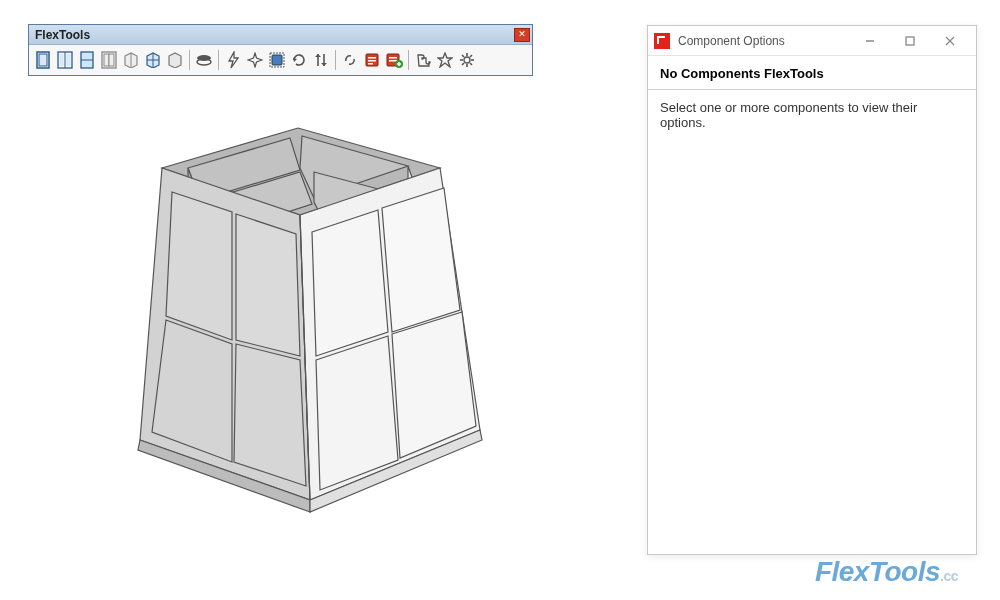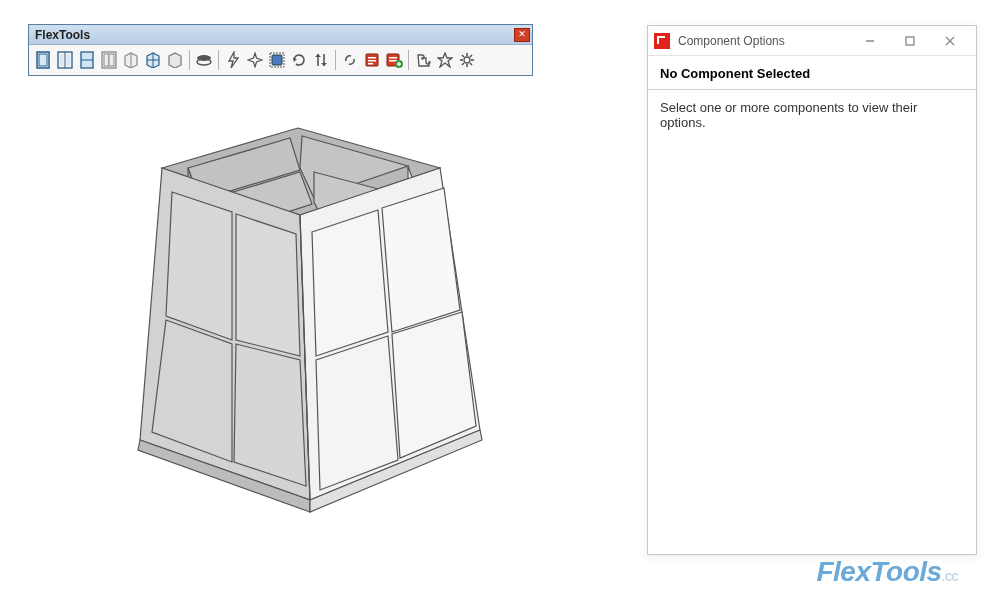--- a/index.html
+++ b/index.html
@@ -151,21 +151,21 @@
     bottom: 12px;
     font-size: 28px;
     font-weight: bold;
     font-style: italic;
     color: #6aa9d8;
     letter-spacing: -0.5px;
   }
   .watermark .cc {
     font-size: 14px;
     color: #b8cde0;
-    font-weight: normal;
+    font-weight: bold;
     font-style: normal;
     vertical-align: baseline;
   }
 </style>
 </head>
 <body>
 
 <div class="viewport">
 <svg width="1000" height="600" viewBox="0 0 1000 600">
 
@@ -358,19 +358,19 @@
           <rect x="1" y="1" width="8" height="8" fill="none" stroke="#888" stroke-width="1.3"></rect>
         </svg>
     </div>
     <div class="win-btn">
       <svg width="10" height="10">
           <line x1="1" y1="1" x2="9" y2="9" stroke="#888" stroke-width="1.3"></line>
           <line x1="9" y1="1" x2="1" y2="9" stroke="#888" stroke-width="1.3"></line>
         </svg>
     </div>
   </div>
-  <div class="comp-header">No Component Selected</div>
+  <div class="comp-header">No Components FlexTools</div>
   <div class="comp-body">Select one or more components to view their options.</div>
 </div>
 
 <div class="watermark">
   <span>FlexTools</span><span class="cc">.cc</span>
 </div>
 
 </body></html>

